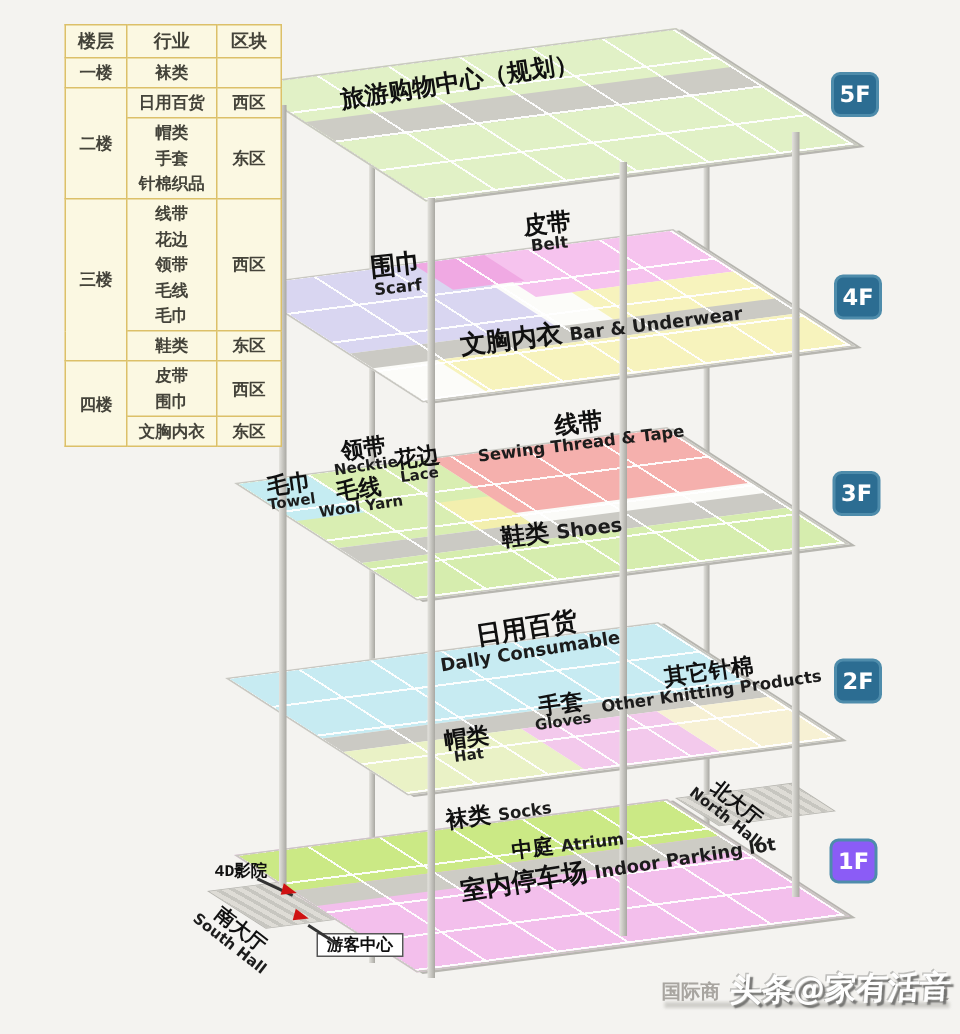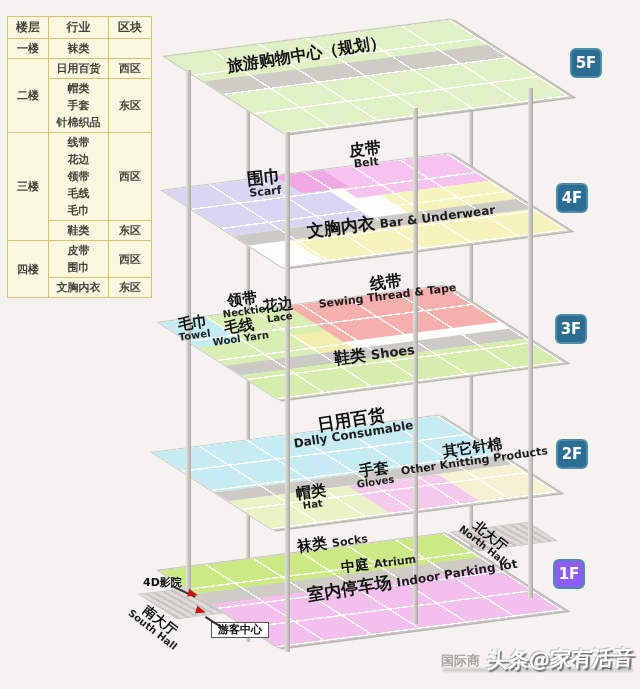--- a/index.html
+++ b/index.html
@@ -2,21 +2,21 @@
 <html><head>
 <meta charset="utf-8">
 <style>
   html,body{margin:0;padding:0;}
   body{width:640px;height:689px;position:relative;overflow:hidden;
        font-family:"DejaVu Sans","Liberation Sans",sans-serif;background:#f4f3f0;}
   #stage{position:absolute;inset:0;}
 
   
   #legend{position:absolute;left:7px;top:16px;width:145px;z-index:70;}
-  #legend table{width:100%;border-collapse:collapse;background:#fbf8e2;}
+  #legend table{width:100%;border-collapse:collapse;background:#fbf8e2;margin-left:36px;}
   #legend th,#legend td{border:1px solid #dcc069;font-size:11px;font-weight:bold;
       color:#44433a;text-align:center;padding:1px 2px;line-height:1.55;white-space:pre-line;}
   #legend th{font-size:12px;}
   #legend .floor-col{width:36px;}
   #legend .zone-col{width:38px;}
 
   
   .plate{position:absolute;width:300px;height:170px;transform-origin:0 0;
          border:2px solid #c9c8c2;box-shadow:2px 3px 0 #b7b6b0;}
   .zone{position:absolute;}
@@ -120,21 +120,21 @@
   <div class="pole back" style="left:469px;top:68px;height:544px;"></div>
 
   <div class="ramp" style="width:84px;height:54px;transform:matrix(0.95,-0.123,0.70,0.45,138,594);"></div>
   <div class="ramp" style="width:80px;height:40px;transform:matrix(0.95,-0.123,0.70,0.45,450,532);"></div>
 
   <div id="plates">
       <div class="plate" style="transform: matrix(0.95, -0.123, 0.7, 0.45, 162, 56); background: rgb(225, 241, 198); z-index: 15;">
         <div class="zone" style="left: 0px; top: 55px; width: 300px; height: 30px; background: rgb(205, 204, 197);"></div>
         <div class="grid"></div>
       </div>
-      <div class="badge" style="left: 570px; top: 48px; background: rgb(44, 109, 146);">5F</div>
+      <div class="badge" style="left: 554px; top: 48px; background: rgb(44, 109, 146);">5F</div>
       <div class="plate" style="transform: matrix(0.95, -0.123, 0.7, 0.45, 160, 190); background: rgb(252, 252, 249); z-index: 14;">
         <div class="zone" style="left: 0px; top: 0px; width: 145px; height: 100px; background: rgb(217, 214, 241);"></div>
         <div class="zone" style="left: 160px; top: 0px; width: 140px; height: 60px; background: rgb(246, 195, 238);"></div>
         <div class="zone" style="left: 118px; top: 0px; width: 50px; height: 38px; background: rgb(240, 169, 227);"></div>
         <div class="zone" style="left: 185px; top: 60px; width: 115px; height: 42px; background: rgb(247, 243, 189);"></div>
         <div class="zone" style="left: 0px; top: 100px; width: 300px; height: 22px; background: rgb(203, 202, 196);"></div>
         <div class="zone" style="left: 45px; top: 122px; width: 255px; height: 48px; background: rgb(247, 243, 189);"></div>
         <div class="grid"></div>
       </div>
       <div class="badge" style="left: 556px; top: 183px; background: rgb(44, 109, 146);">4F</div>
@@ -217,21 +217,21 @@
       <div class="maplabel inline" style="left: 306px; top: 586px; transform: rotate(-9deg);"><span class="cn" style="font-size: 17px;">室内停车场</span><span class="en" style="font-size: 12px;">Indoor Parking lot</span></div>
       <div class="maplabel" style="left: 472px; top: 513px; transform: rotate(38deg);">
         <span class="cn" style="font-size: 13px;">北大厅</span>
         <span class="en" style="font-size: 10px;">North Hall</span>
       </div>
       <div class="maplabel" style="left: 141px; top: 597px; transform: rotate(38deg);">
         <span class="cn" style="font-size: 13px;">南大厅</span>
         <span class="en" style="font-size: 10px;">South Hall</span>
       </div>
       <div class="maplabel" style="left: 143px; top: 577px; transform: rotate(0deg);">
-        <span class="cn" style="font-size: 11px;">4D影院</span>
+        <span class="cn" style="font-size: 11px; font-family: Liberation Mono, monospace;">4D影院</span>
       </div>
       <div class="maplabel boxed" style="left: 211px; top: 622px; transform: rotate(0deg);">
         <span class="cn" style="font-size: 11px;">游客中心</span>
       </div>
     </div>
 
   <div class="pole" style="left:186px;top:70px;height:520px;"></div>
   <div class="pole" style="left:285px;top:132px;height:520px;"></div>
   <div class="pole" style="left:413px;top:108px;height:516px;"></div>
   <div class="pole" style="left:528px;top:88px;height:510px;"></div>

